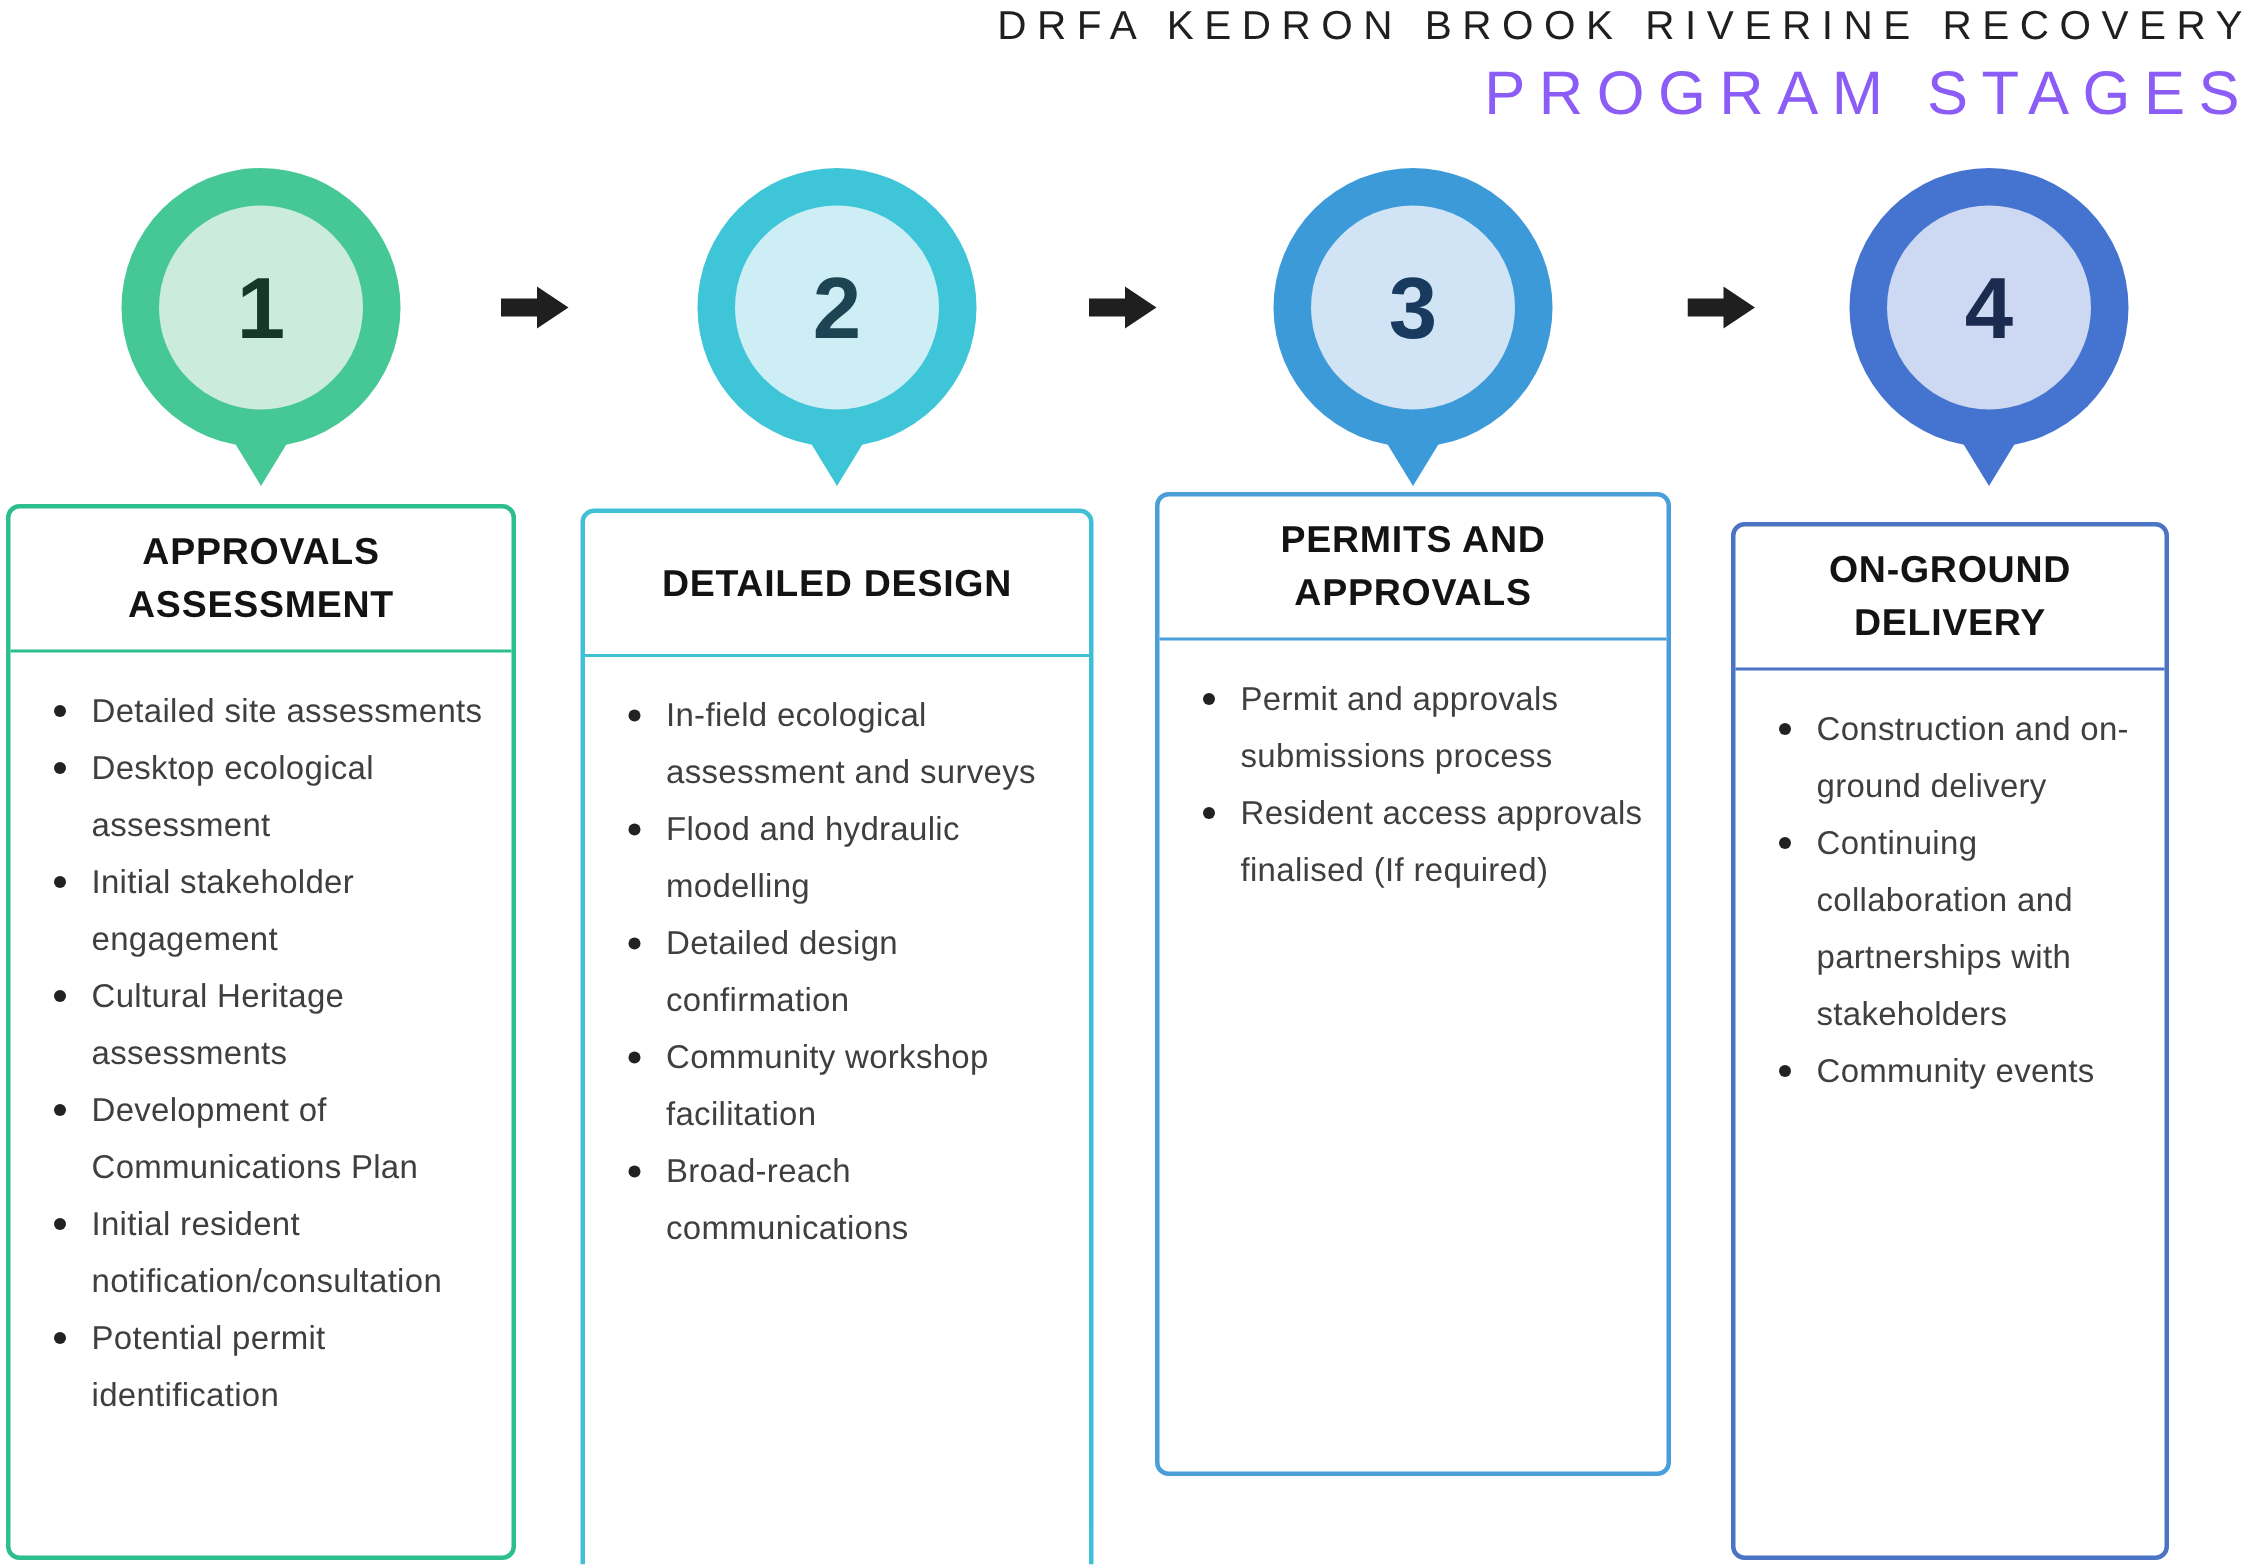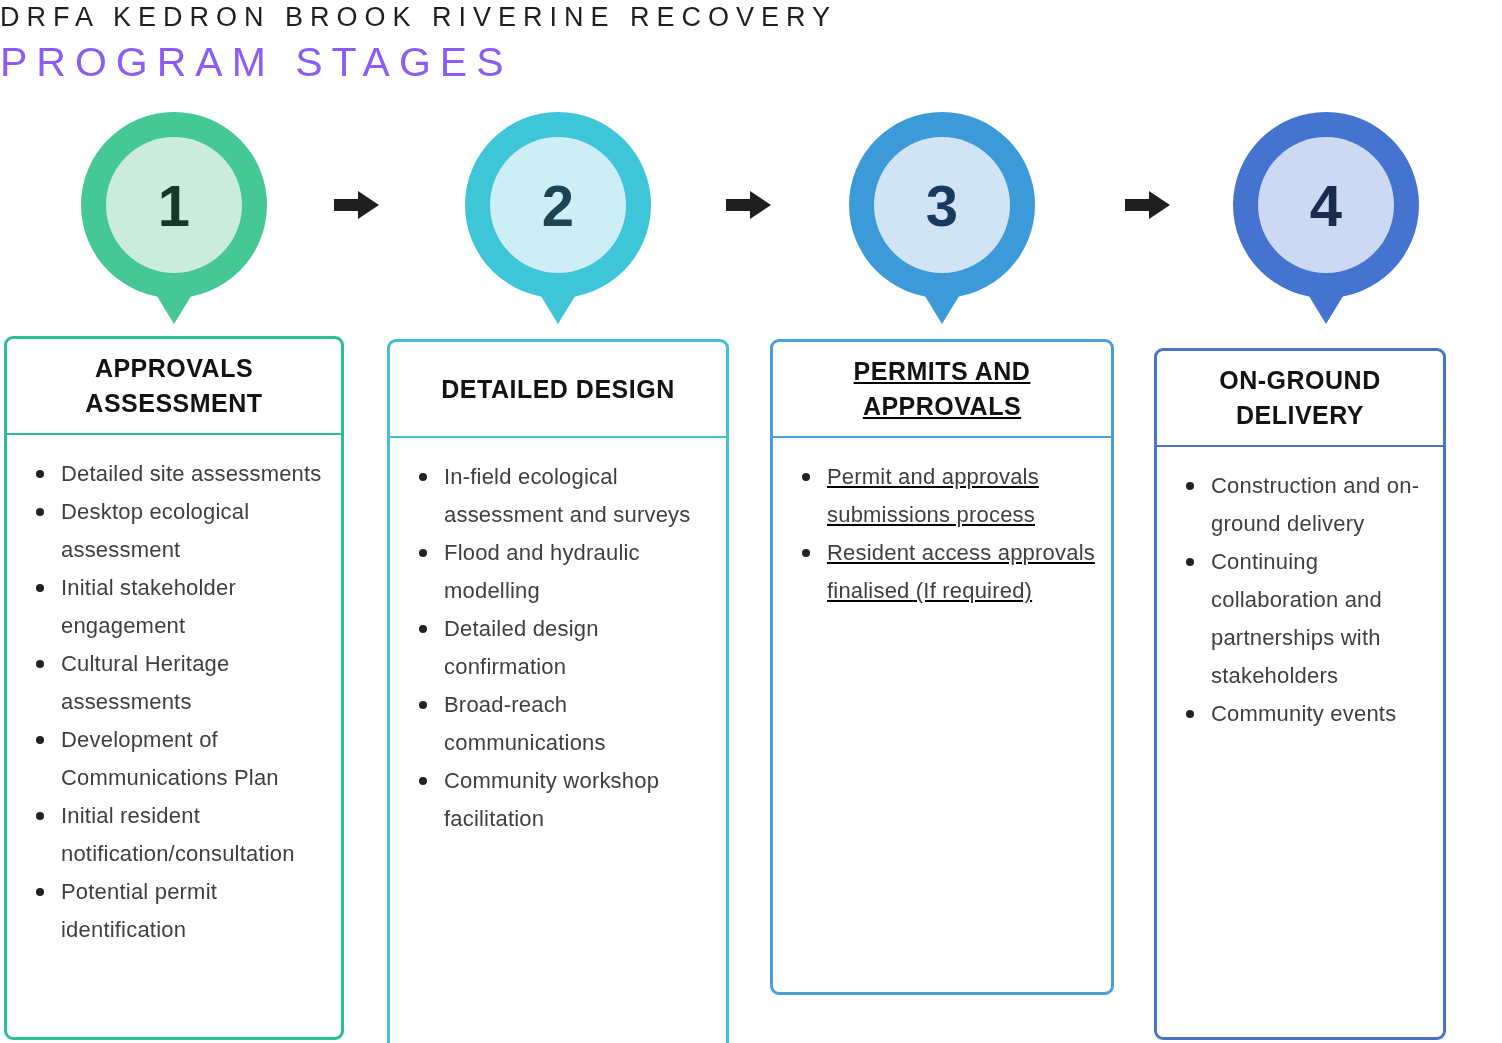--- a/index.html
+++ b/index.html
@@ -1,21 +1,21 @@
 <!DOCTYPE html>
 <html><head>
 <meta charset="utf-8">
 <style>
   html,body{margin:0;padding:0;background:#ffffff;}
   .canvas{
     position:relative;width:1502px;height:1043px;background:#ffffff;
     font-family:"Liberation Sans", sans-serif;overflow:hidden;
   }
   
-  .title-wrap{position:absolute;top:0;left:0;width:1502px;text-align:left;}
+  .title-wrap{position:absolute;top:0;left:0;width:1502px;text-align:right;}
   .title-line1{
     font-size:27px;letter-spacing:7px;font-weight:500;color:#1F1F1F;
     margin-top:2px;white-space:nowrap;
   }
   .title-line2{
     font-size:41px;letter-spacing:9px;font-weight:500;color:#2E587C;
     margin-top:6px;white-space:nowrap;
   }
   
   .marker{position:absolute;top:112px;width:186px;height:220px;}
@@ -129,26 +129,26 @@
         <li>Potential permit identification</li>
       </ul>
   </div>
 
   <div class="col" style="left: 387px; top: 339px; width: 342px; height: 907px; --ring: #3EC5D8; --inner: #CDEEF5; --border: #3FC0D4; --num: #1C4452;">
     <div class="col-header">DETAILED DESIGN</div>
     <ul class="col-list">
         <li>In-field ecological assessment and surveys</li>
         <li>Flood and hydraulic modelling</li>
         <li>Detailed design confirmation</li>
+        <li>Community workshop facilitation</li>
         <li>Broad-reach communications</li>
-        <li>Community workshop facilitation</li>
       </ul>
   </div>
 
-  <div class="col" style="left: 770px; top: 339px; width: 344px; height: 656px; text-decoration: underline; --ring: #3D9AD9; --inner: #D0E4F5; --border: #4A9FD9; --num: #173A5E;">
+  <div class="col" style="left: 770px; top: 328px; width: 344px; height: 656px; --ring: #3D9AD9; --inner: #D0E4F5; --border: #4A9FD9; --num: #173A5E;">
     <div class="col-header">PERMITS AND APPROVALS</div>
     <ul class="col-list">
         <li>Permit and approvals submissions process</li>
         <li>Resident access approvals finalised (If required)</li>
       </ul>
   </div>
 
   <div class="col" style="left: 1154px; top: 348px; width: 292px; height: 692px; --ring: #4473D0; --inner: #CDD9F2; --border: #4B74C5; --num: #1A2B4F;">
     <div class="col-header">ON-GROUND DELIVERY</div>
     <ul class="col-list">

